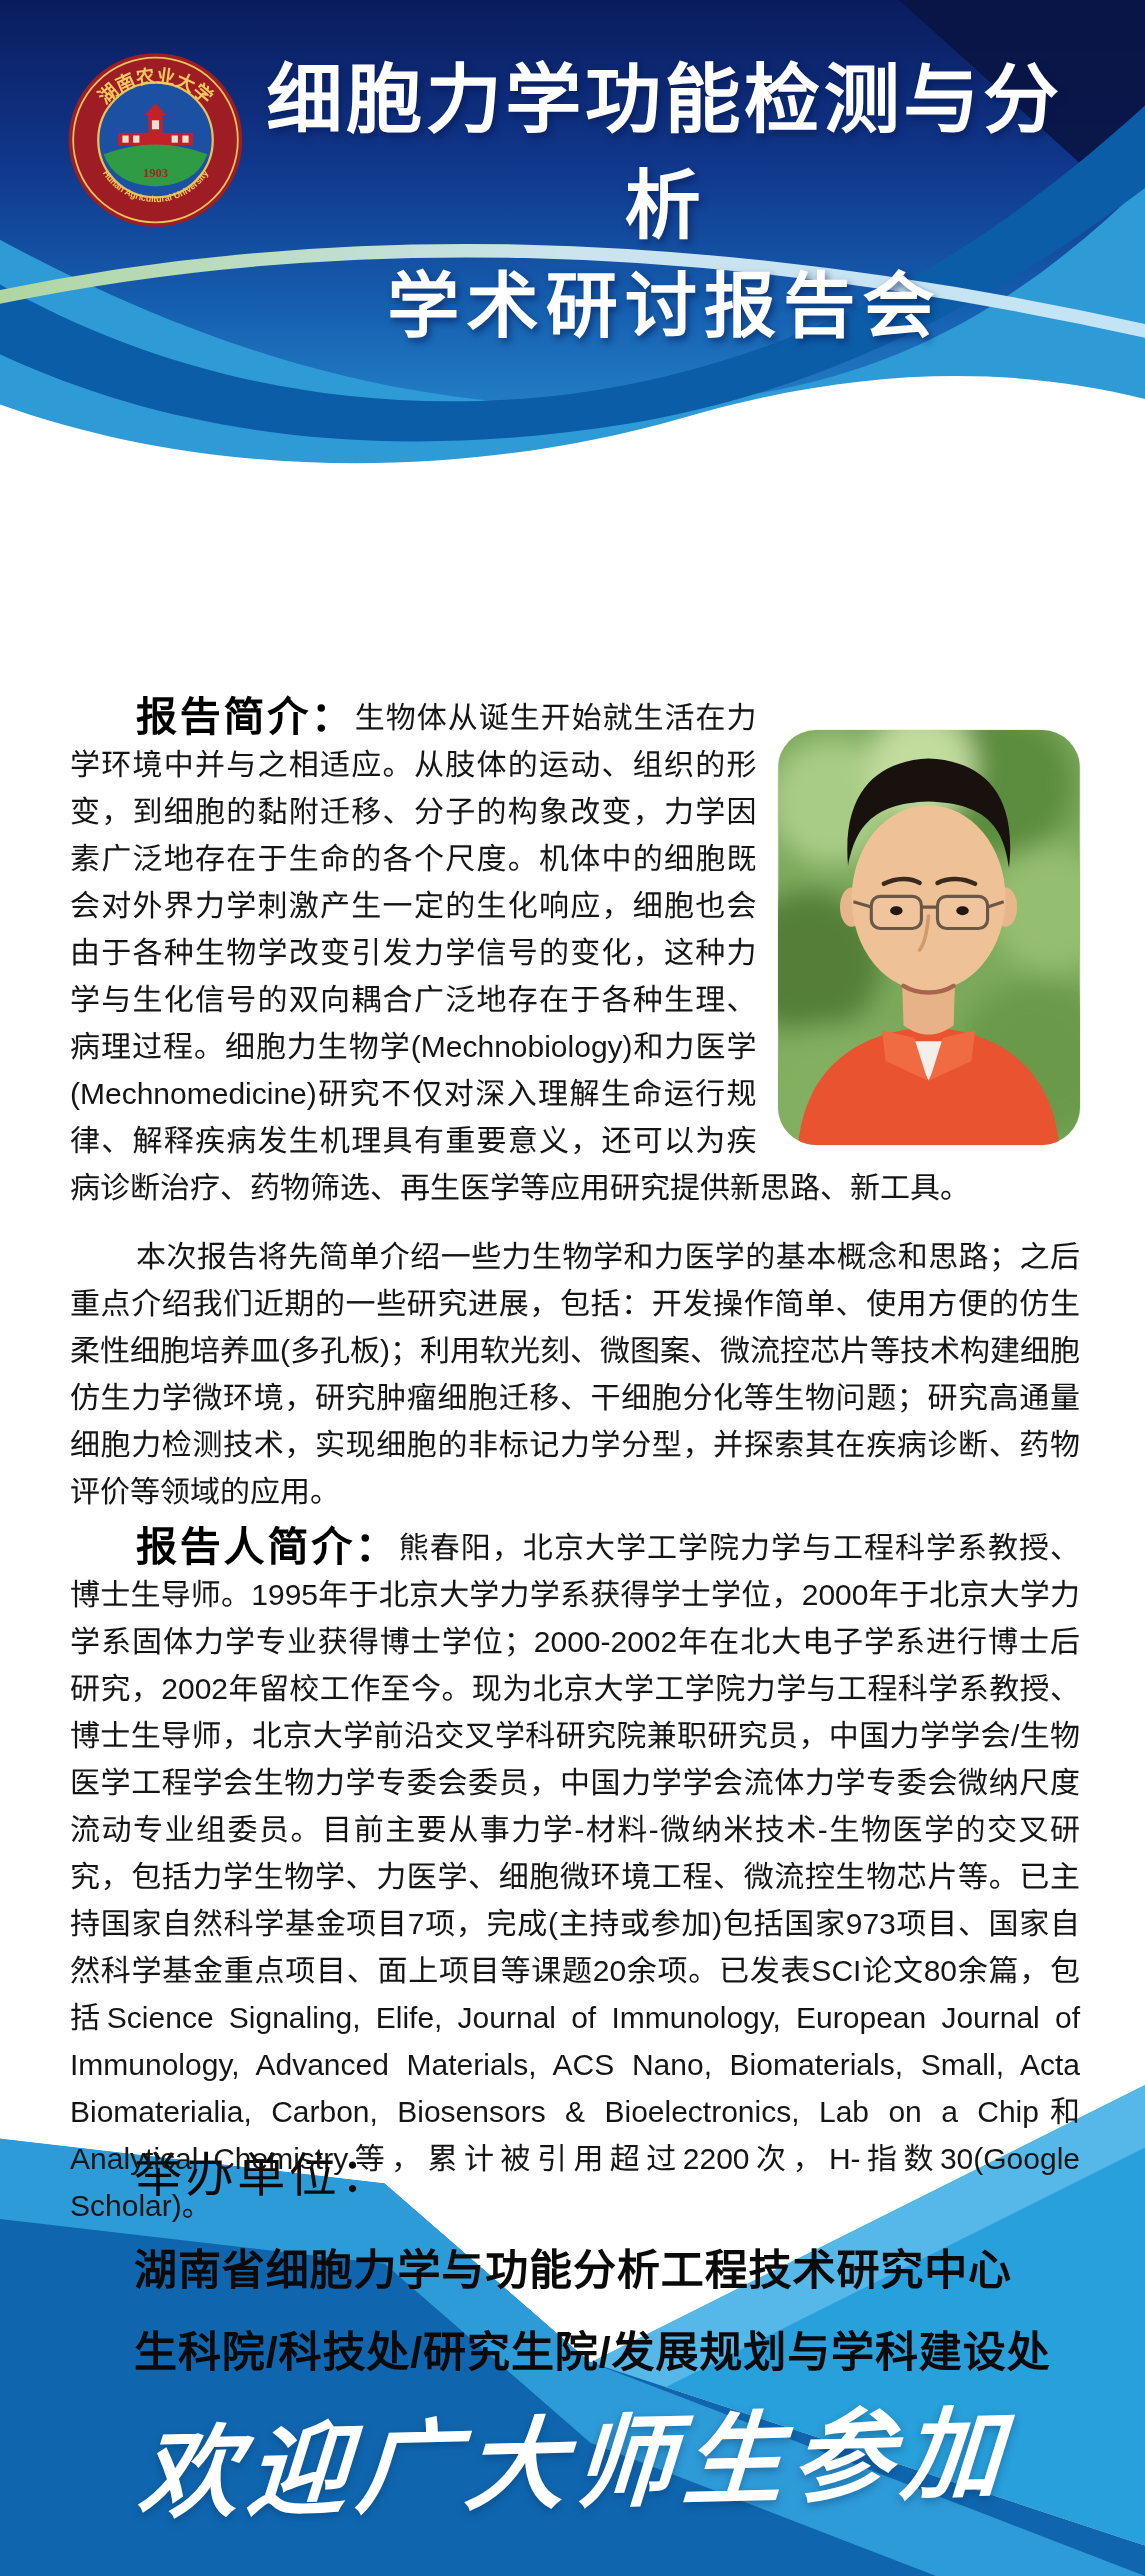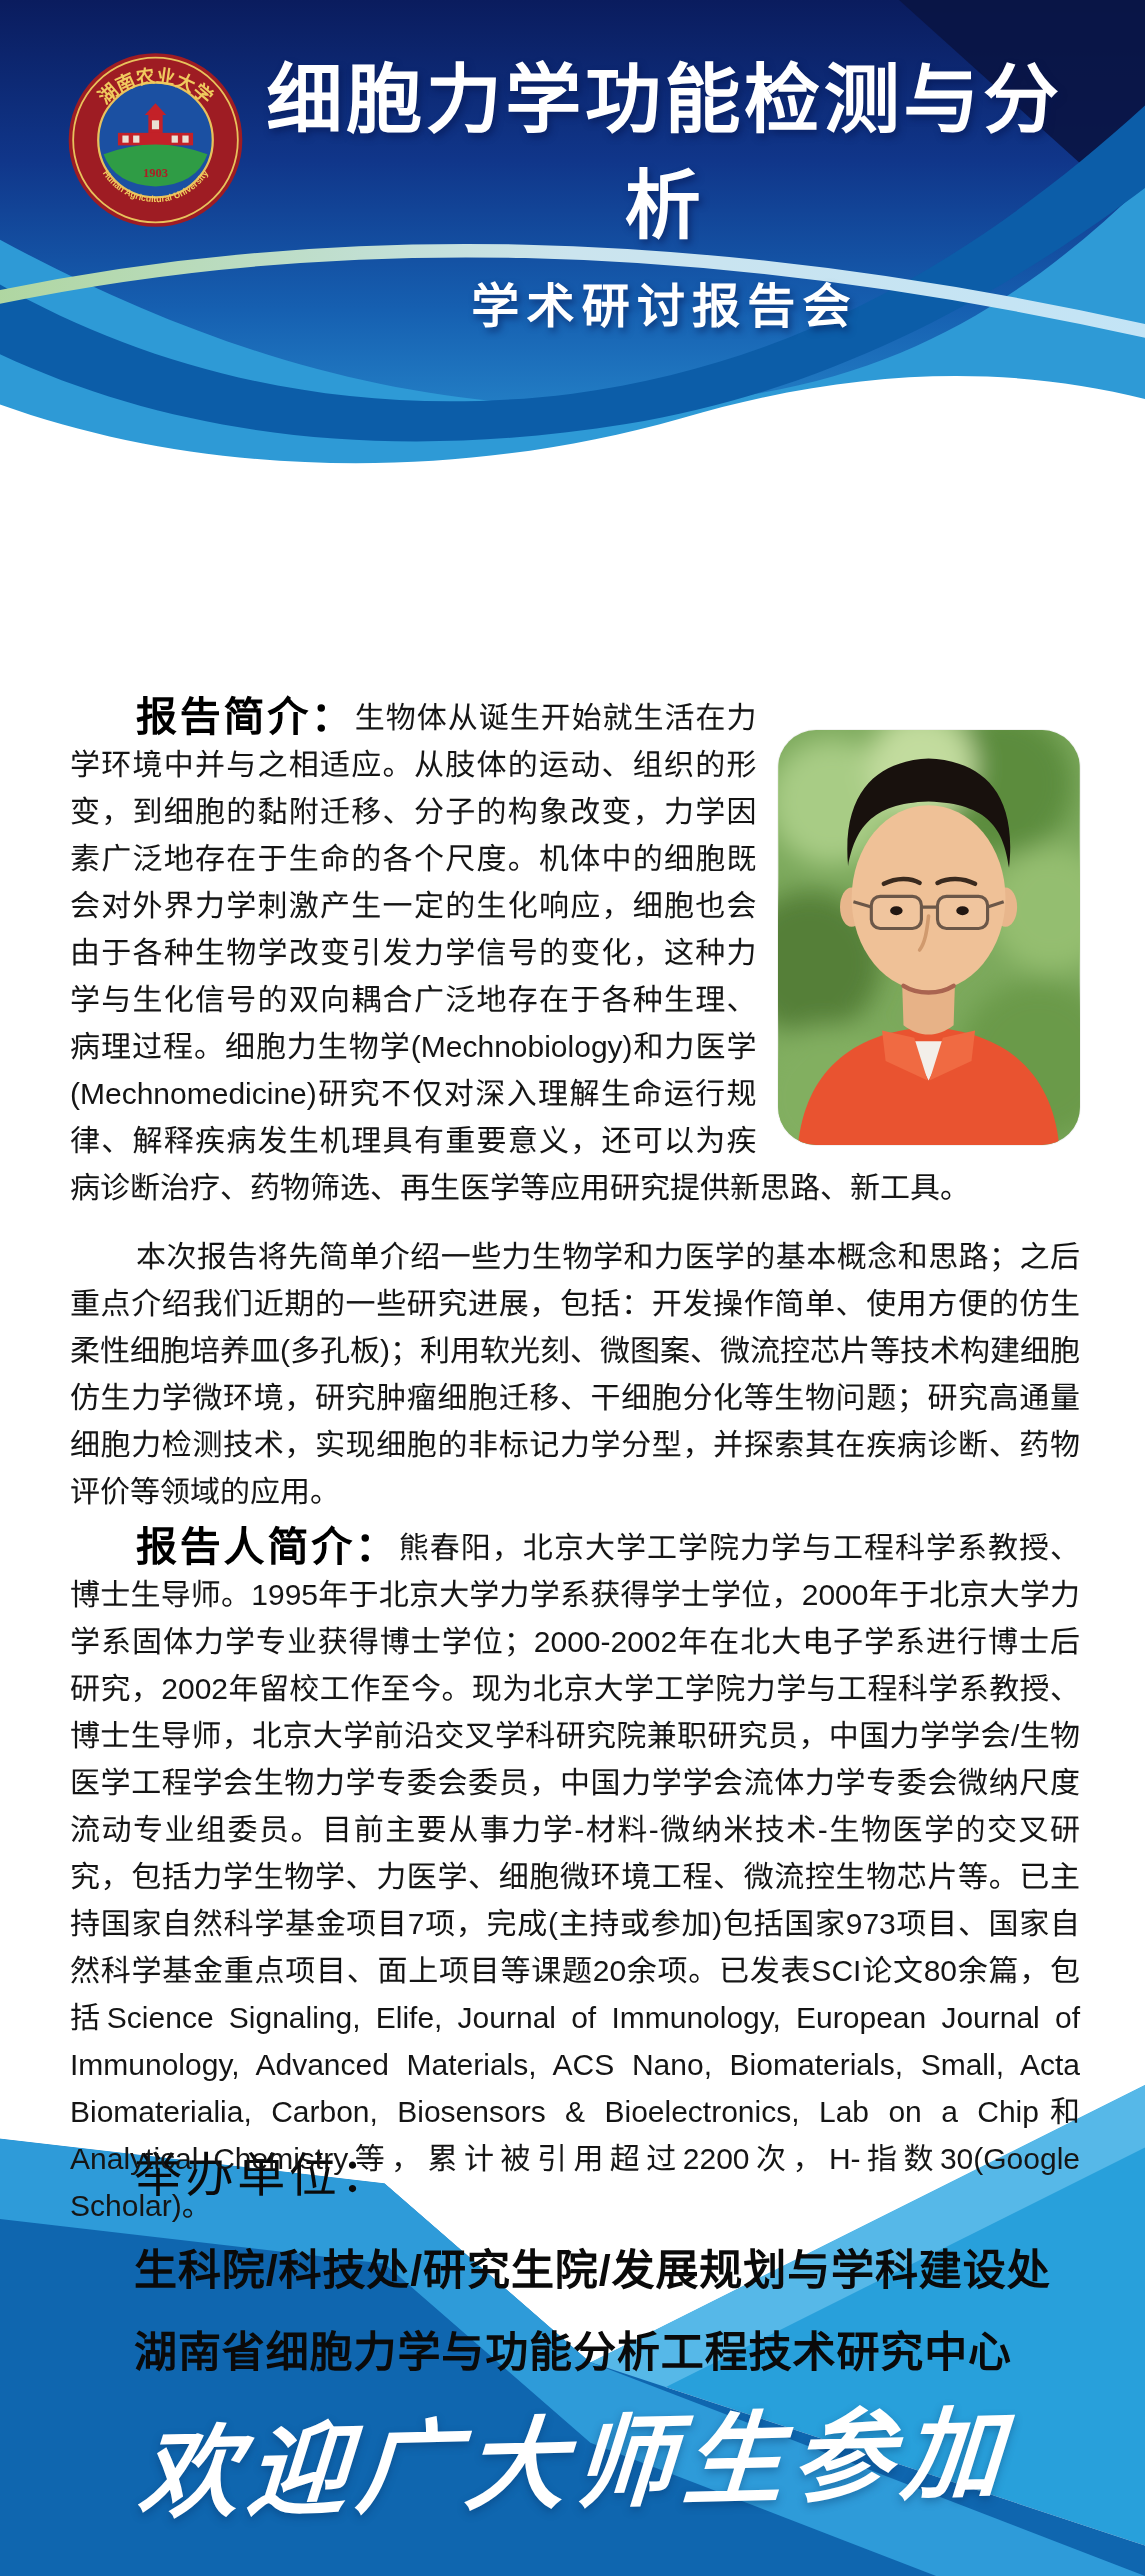--- a/index.html
+++ b/index.html
@@ -6,21 +6,21 @@
   .poster{
     position:relative;width:1145px;height:2576px;overflow:hidden;
     background:#ffffff;font-family:"Liberation Sans",sans-serif;color:#141414;
   }
   
   .header{position:absolute;top:0;left:0;width:1145px;height:501px;z-index:1;}
   .header .waves{position:absolute;top:0;left:0;width:1145px;height:501px;}
   .logo{position:absolute;top:48px;left:66px;width:179px;height:184px;}
   .titles{position:absolute;left:228px;right:44px;top:47px;text-align:center;color:#ffffff;font-weight:bold;}
   .title1{font-size:76px;line-height:106px;letter-spacing:3.6px;text-shadow:2.7px 3.6px 7.2px rgba(6,22,80,.55);}
-  .title2{font-size:48px;line-height:95px;letter-spacing:7.2px;text-shadow:2.7px 3.6px 7.2px rgba(6,22,80,.55);}
+  .title2{font-size:72px;line-height:95px;letter-spacing:7.2px;text-shadow:2.7px 3.6px 7.2px rgba(6,22,80,.55);}
   
   .details{position:absolute;top:460px;left:70px;right:49px;z-index:3;
     font-size:41px;font-weight:bold;color:#0c0c0c;line-height:60px;}
   .drow{white-space:nowrap;}
   
   .abstract{position:absolute;top:694px;left:70px;width:1010px;z-index:3;
     font-size:30px;line-height:47px;text-align:justify;color:#151515;}
   .abstract p{margin:0;text-indent:66px;}
   .abstract p + p{margin-top:22px;}
   .sec-h{font-size:41px;font-weight:bold;color:#000;line-height:1;vertical-align:-2.7px;letter-spacing:1.8px;}
@@ -160,20 +160,20 @@
     <svg class="shapes" viewBox="0 0 1280 779" preserveAspectRatio="none" aria-hidden="true">
       <rect width="1280" height="779" fill="#ffffff"></rect>
       <path d="M1280,230 L660,540 L1280,745 Z" fill="#28A0DB"></path>
       <path d="M660,540 L1280,230 L1280,300 L660,610 Z" fill="#56B8E8"></path>
       <path d="M0,290 L430,340 L660,540 L1280,745 L1280,779 L0,779 Z" fill="#0F66AF"></path>
       <path d="M0,290 L430,340 L660,540 L1280,779 L1280,869 L660,630 L430,430 L0,380 Z" fill="#2E9BD9"></path>
       <path d="M0,0 L1280,0 L1280,230 L660,540 L430,340 L0,290 Z" fill="#ffffff"></path>
     </svg>
     <div class="org">
       <div class="org-label">举办单位：</div>
+      <div class="org-line">湖南省细胞力学与功能分析工程技术研究中心</div>
       <div class="org-line">生科院/科技处/研究生院/发展规划与学科建设处</div>
-      <div class="org-line">湖南省细胞力学与功能分析工程技术研究中心</div>
     </div>
     <div class="welcome">欢迎广大师生参加</div>
   </footer>
 
 </div>
 
 
 </body></html>

